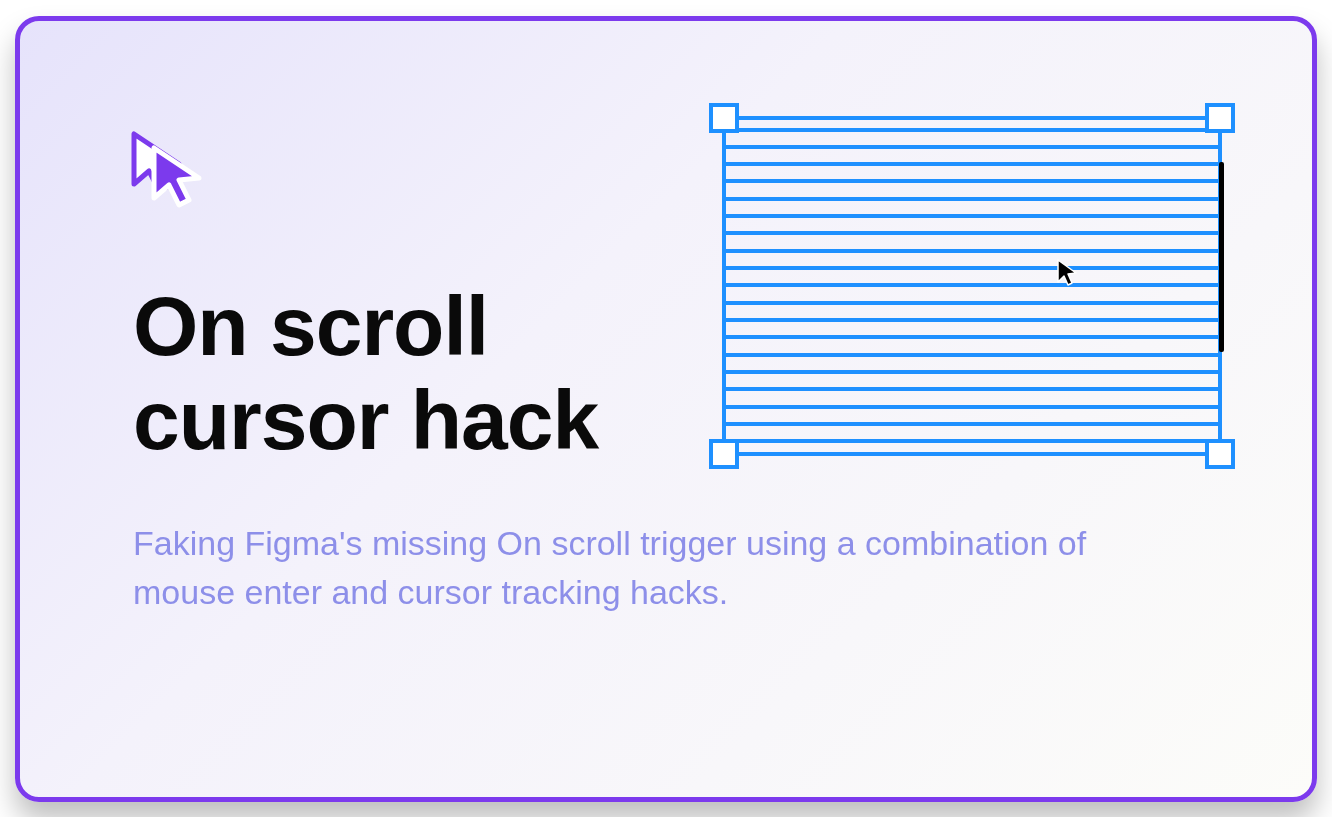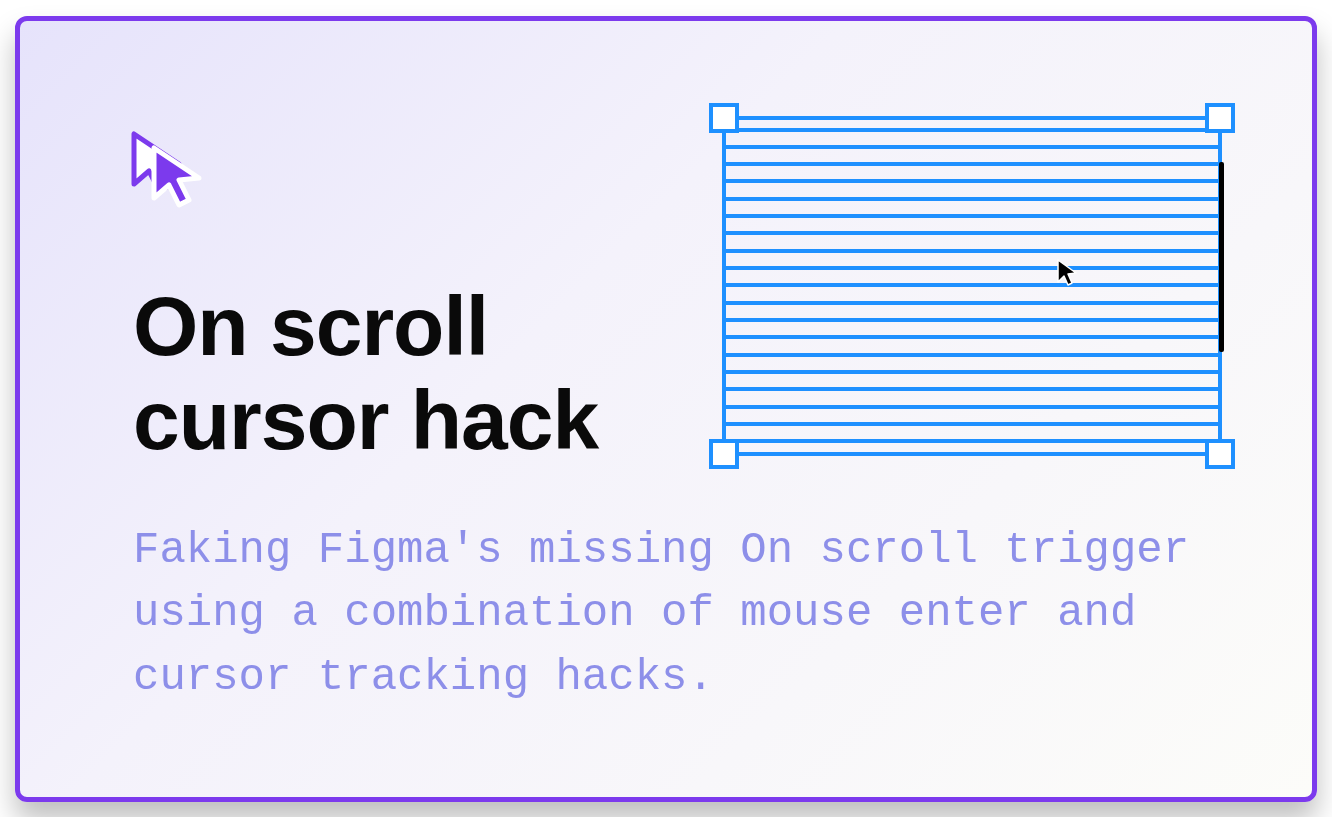--- a/index.html
+++ b/index.html
@@ -3,21 +3,21 @@
 <meta charset="utf-8">
 <style>
   * { margin: 0; padding: 0; box-sizing: border-box; }
   html, body { width: 1332px; height: 817px; font-family: -apple-system, BlinkMacSystemFont, "Segoe UI", Helvetica, Arial, sans-serif; }
   body { display: flex; align-items: center; justify-content: center; }
 
   .card {
     position: relative;
     width: 1302px;
     height: 786px;
-    border-radius: 12px;
+    border-radius: 24px;
     border: 5px solid #7C3AED;
     background: linear-gradient(135deg, #E6E3FB 0%, #F4F2FB 40%, #FCFCF9 100%);
     box-shadow: 0 18px 28px rgba(0,0,0,0.25);
   }
 
   .cursor-hero {
     position: absolute;
     left: 103px;
     top: 108px;
     width: 88px;
@@ -33,25 +33,24 @@
     line-height: 1.12;
     letter-spacing: -1px;
     color: #0A0A0A;
   }
 
   .subtitle {
     position: absolute;
     left: 113px;
     top: 498px;
     width: 1060px;
-    font-size: 44px;
+    font-size: 34px;
     font-weight: 500;
     line-height: 1.45;
     color: #8D8FE9;
-    font-family: Liberation Mono, monospace;
   }
 
   .figure {
     position: absolute;
     left: 682px;
     top: 75px;
     width: 540px;
     height: 380px;
   }
 

